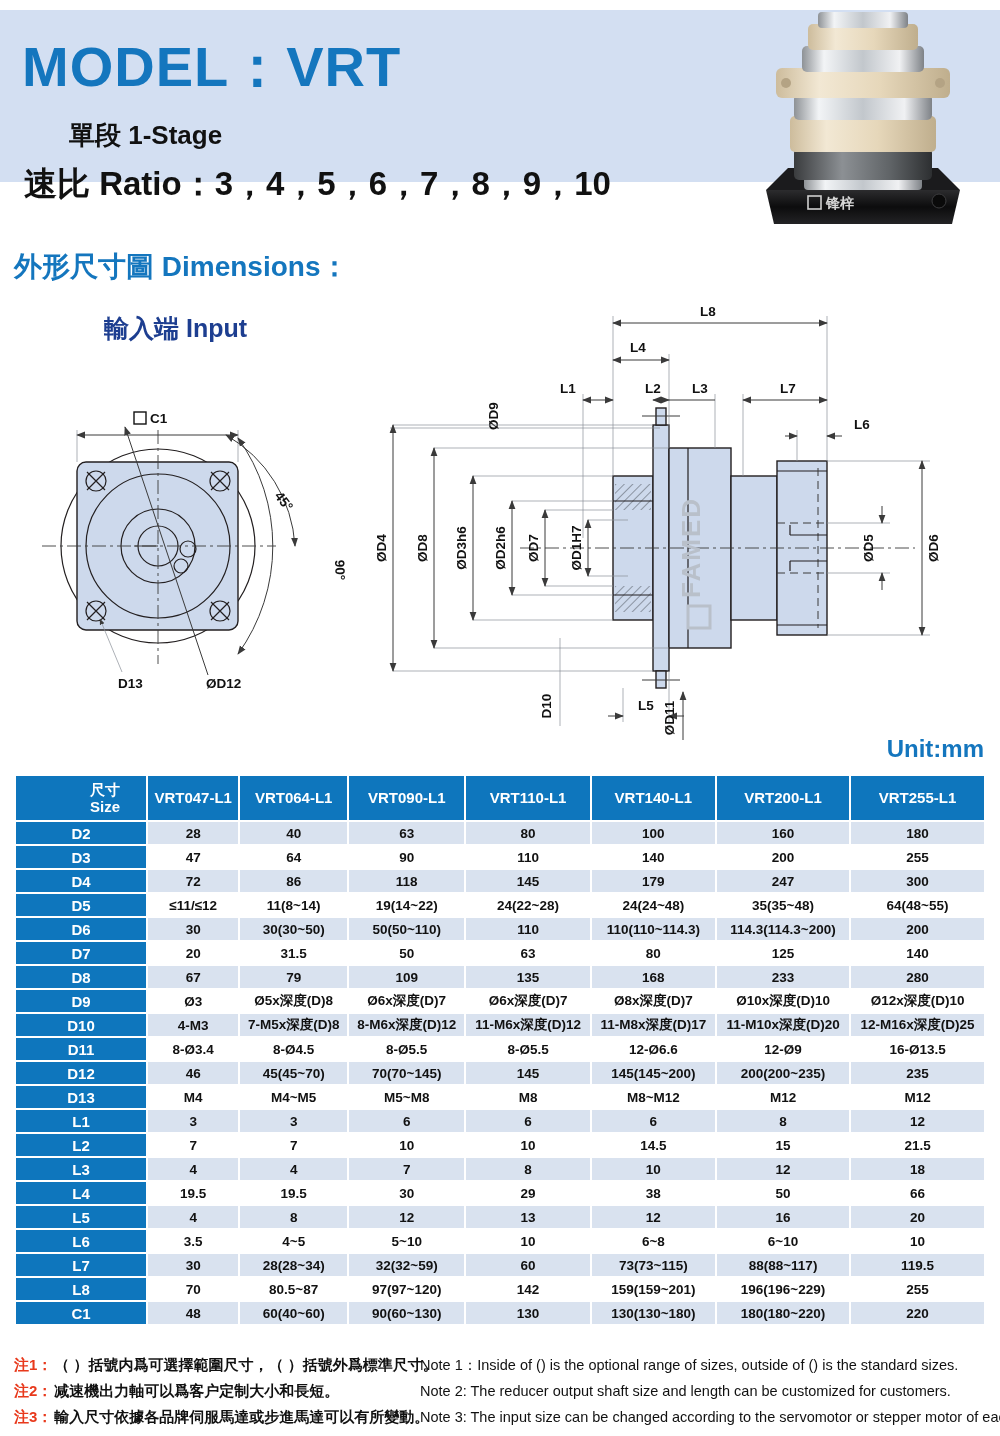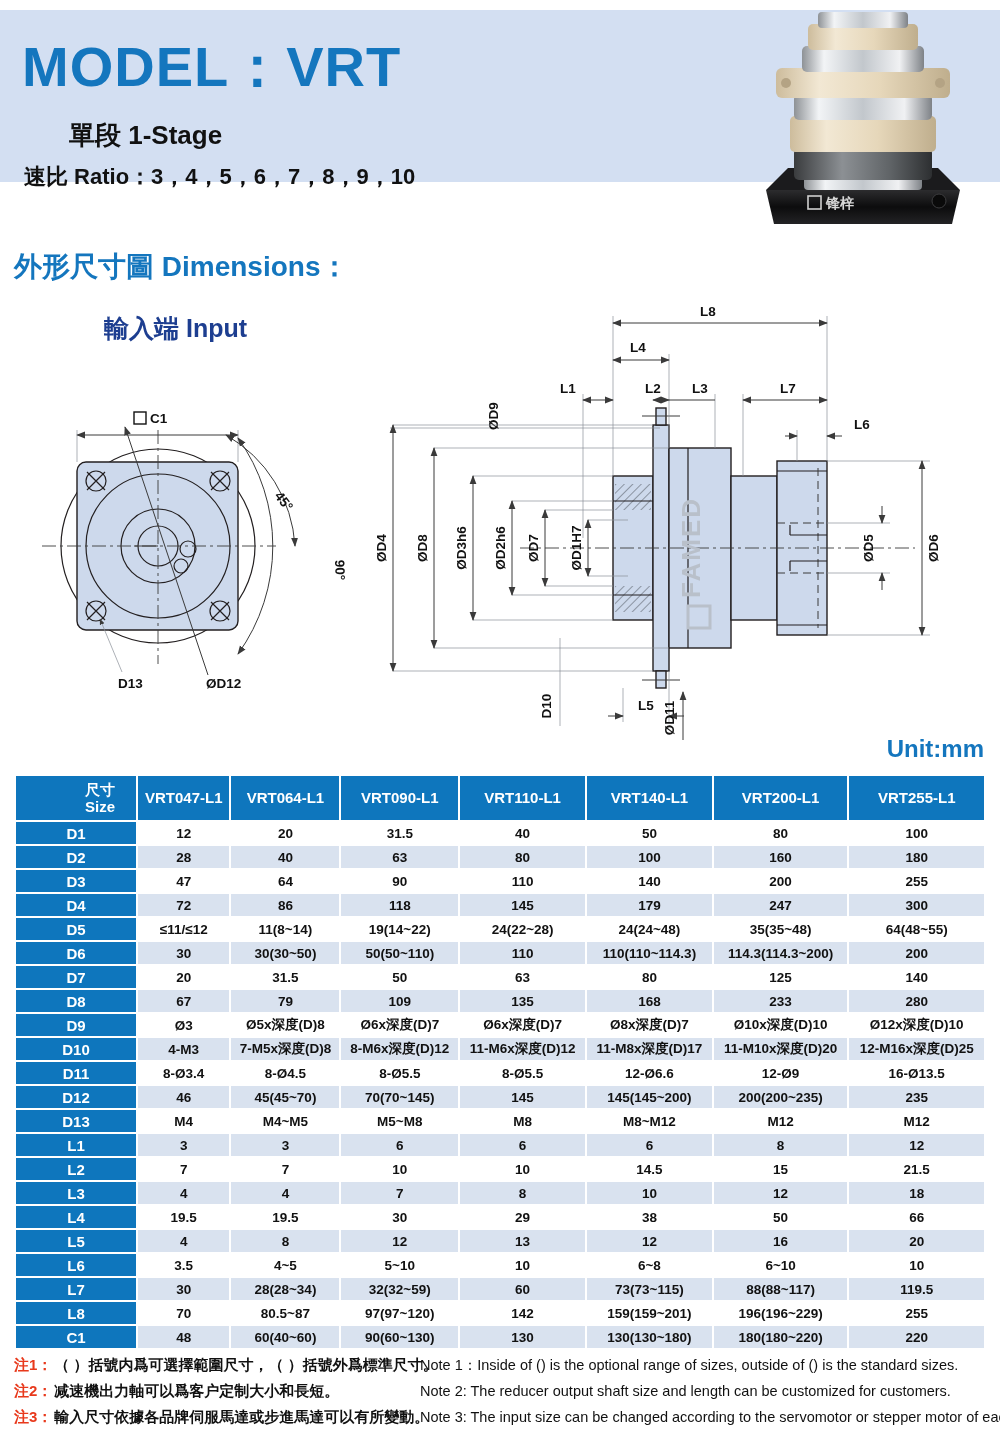--- a/index.html
+++ b/index.html
@@ -14,42 +14,42 @@
   *{margin:0;padding:0;box-sizing:border-box;}
   html,body{background:#fff;}
   .page{
     position:relative;width:1000px;height:1436px;background:#fff;overflow:hidden;
     font-family:"Liberation Sans",sans-serif;color:var(--ink);
   }
   
   .header-band{position:absolute;left:0;top:10px;width:1000px;height:172px;background:var(--band);}
   .model-title{position:absolute;left:22px;top:20px;font-size:56px;font-weight:bold;color:var(--accent);letter-spacing:1px;}
   .stage-line{position:absolute;left:24px;top:108px;font-size:26px;font-weight:bold;color:#111;margin-left:45px;}
-  .ratio-line{position:absolute;left:24px;top:152px;font-size:22px;font-weight:bold;color:#111;}
+  .ratio-line{position:absolute;left:24px;top:152px;font-size:33px;font-weight:bold;color:#111;}
   .product-photo{position:absolute;right:30px;top:0;width:214px;height:218px;}
   
   .section-title{position:absolute;left:14px;top:248px;font-size:28px;font-weight:bold;color:var(--accent);}
   .input-label{position:absolute;left:104px;top:312px;font-size:25px;font-weight:bold;color:var(--navy);}
   
   .front-view{position:absolute;left:30px;top:372px;width:340px;height:355px;}
   .side-view{position:absolute;left:370px;top:288px;width:630px;height:458px;}
   svg .outline{fill:var(--drawfill);stroke:#231f20;stroke-width:1.4;}
   svg .lineonly{fill:none;stroke:#231f20;stroke-width:1.2;}
   svg .dim{stroke:#3a3a3a;stroke-width:1;fill:none;}
   svg .thin{stroke:#8a8f98;stroke-width:.7;fill:none;}
   svg .cl{stroke:#3a3a3a;stroke-width:.9;fill:none;stroke-dasharray:14 4 3 4;}
   svg .dash{stroke:#3a3a3a;stroke-width:1;fill:none;stroke-dasharray:8 5;}
   svg text.dt{font:bold 13.5px "Liberation Sans",sans-serif;fill:#111;}
   svg text.wm{font:bold 26px "Liberation Sans",sans-serif;fill:#b9c0ca;letter-spacing:2px;}
   .unit-label{position:absolute;right:16px;top:735px;font-size:24px;font-weight:bold;color:var(--accent);}
   
   .dim-table{position:absolute;left:14px;top:774px;width:972px;border-collapse:separate;border-spacing:2px;background:#fff;}
   .dim-table th,.dim-table td{text-align:center;vertical-align:middle;white-space:nowrap;}
   .dim-table thead th{background:#0e76bd;color:#fff;font-size:15px;font-weight:bold;height:44px;line-height:1.15;}
-  .dim-table thead th.size-h{width:120px;padding-left:48px;}
+  .dim-table thead th.size-h{width:130px;padding-left:48px;}
   .dim-table tbody th{background:#0e76bd;color:#fff;font-size:15px;font-weight:bold;height:22px;}
   .dim-table tbody td{background:#fff;color:#111;font-size:13.5px;font-weight:bold;height:22px;}
   .dim-table tbody tr.alt td{background:var(--rowalt);}
   
   .notes{position:absolute;left:14px;top:1352px;width:976px;display:flex;}
   .notes-zh{width:400px;}
   .notes-en{flex:1;padding-left:6px;}
   .note-line{font-size:15px;line-height:26px;font-weight:bold;color:#111;white-space:nowrap;}
   .note-line .pfx{color:var(--red);margin-right:2px;}
   .note-line-en{font-size:14.5px;line-height:26px;color:#111;white-space:nowrap;}
@@ -294,30 +294,20 @@
       <th>VRT047-L1</th>
           <th>VRT064-L1</th>
           <th>VRT090-L1</th>
           <th>VRT110-L1</th>
           <th>VRT140-L1</th>
           <th>VRT200-L1</th>
           <th>VRT255-L1</th>
         </tr>
     </thead>
     <tbody>
-        <tr>
-          <th>D1</th>
-          <td>12</td>
-          <td>20</td>
-          <td>31.5</td>
-          <td>40</td>
-          <td>50</td>
-          <td>80</td>
-          <td>100</td>
-        </tr>
         <tr class="alt">
           <th>D2</th>
           <td>28</td>
           <td>40</td>
           <td>63</td>
           <td>80</td>
           <td>100</td>
           <td>160</td>
           <td>180</td>
         </tr>

